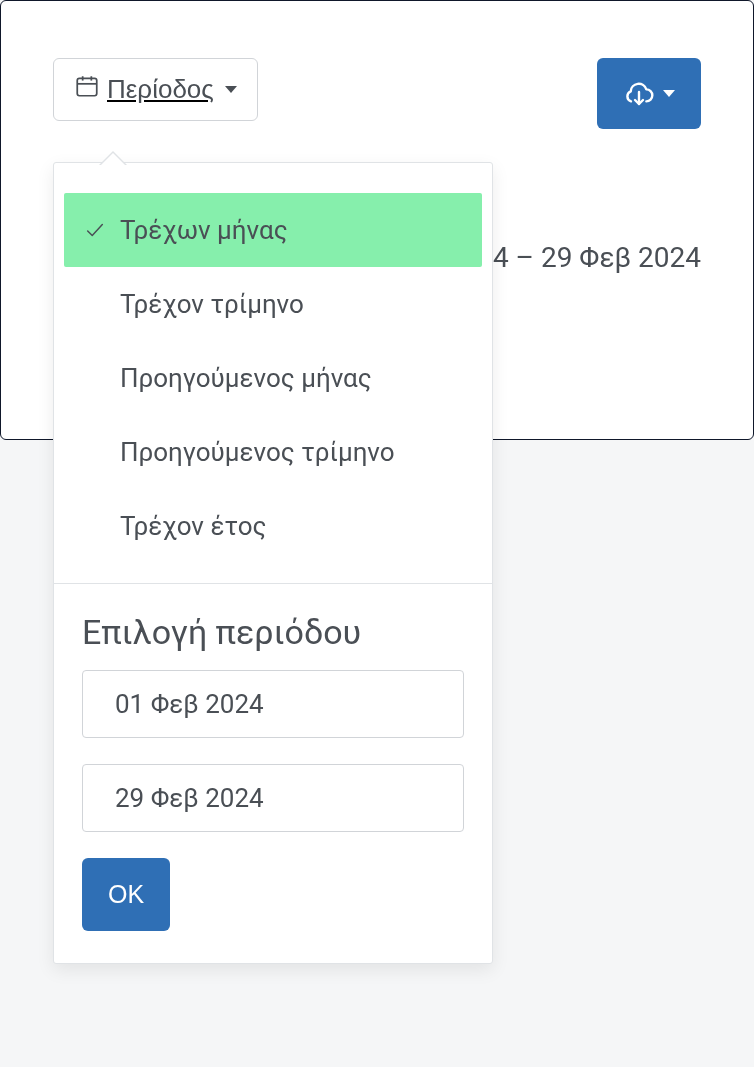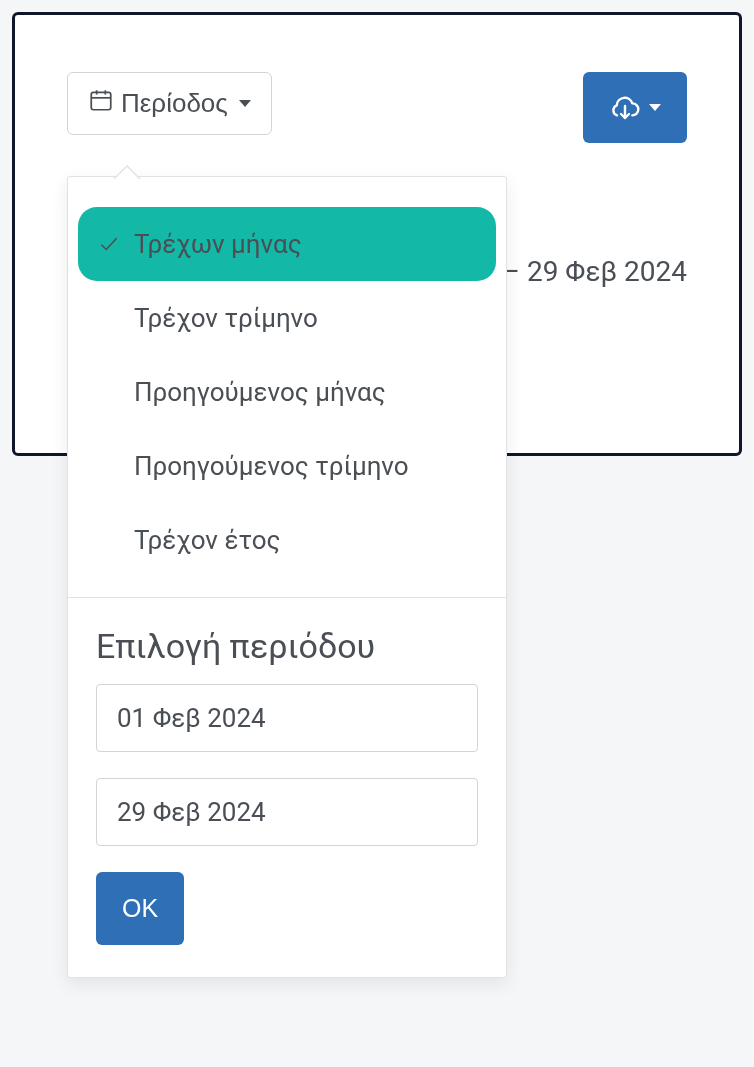--- a/index.html
+++ b/index.html
@@ -5,24 +5,25 @@
     * { box-sizing: border-box; margin: 0; padding: 0; }
     body {
       font-family: -apple-system, BlinkMacSystemFont, "Segoe UI", Roboto, Helvetica, Arial, sans-serif;
       background: #f5f6f7;
       width: 754px;
       height: 1067px;
       overflow: hidden;
     }
     .card {
       background: #fff;
-      border: 3px solid #0f172a;
-      border-radius: 6px;
-      margin: 12px;
+      border: 1px solid #0f172a;
+      border-radius: 6px;
+      margin: 0;
       position: relative;
+      text-decoration: underline;
     }
     .card-inner {
       padding: 57px 52px 40px 52px;
       height: 438px;
     }
     .topbar {
       display: flex;
       justify-content: space-between;
       align-items: flex-start;
     }
@@ -109,22 +110,21 @@
       display: flex;
       align-items: center;
       gap: 12px;
       padding: 22px 18px;
       font-size: 26px;
       color: #4a4f55;
       cursor: pointer;
       border-radius: 2px;
     }
     .dropdown-item.selected {
-      background: #14b8a6;
-      border-radius: 19px;
+      background: #86efac;
     }
     .dropdown-item .checkwrap {
       width: 26px;
       display: inline-flex;
       justify-content: center;
     }
     .dropdown-item:not(.selected) .checkwrap { visibility: hidden; }
     .dropdown-divider {
       height: 1px;
       background: #e0e3e6;
@@ -135,21 +135,21 @@
     }
     .custom-title {
       font-size: 34px;
       color: #4a4f55;
       margin-bottom: 18px;
     }
     .date-input {
       width: 100%;
       border: 1px solid #d1d4d8;
       border-radius: 4px;
-      padding: 18px 20px;
+      padding: 18px 32px;
       font-size: 26px;
       color: #4a4f55;
       margin-bottom: 26px;
       font-family: inherit;
       background: #fff;
     }
     .ok-btn {
       background: #2f6fb5;
       color: #fff;
       border: none;

